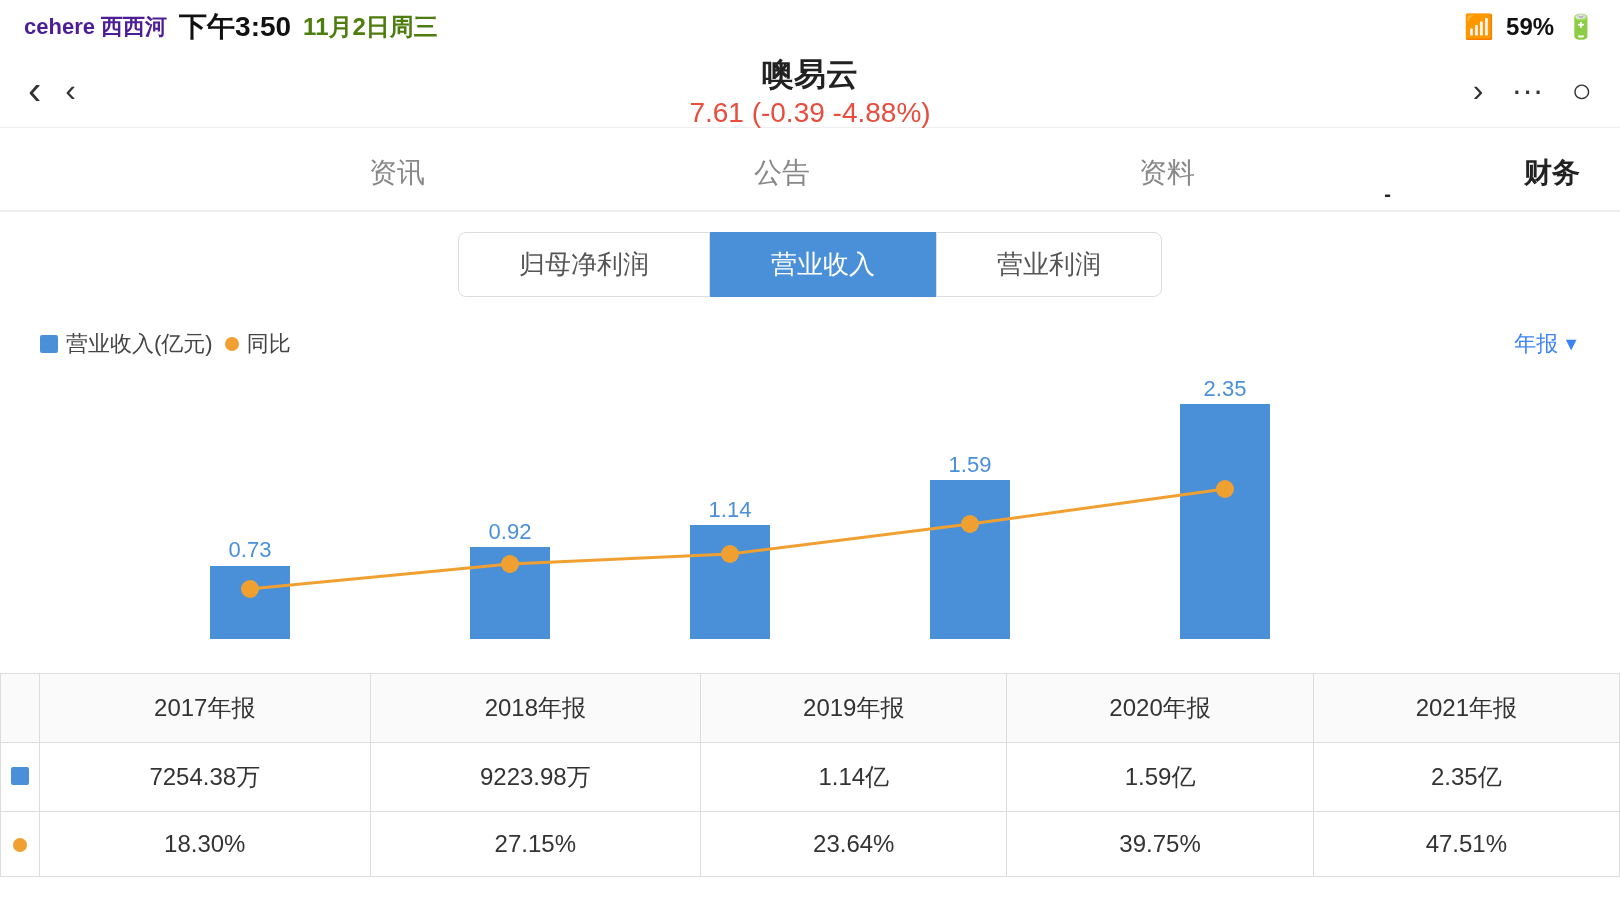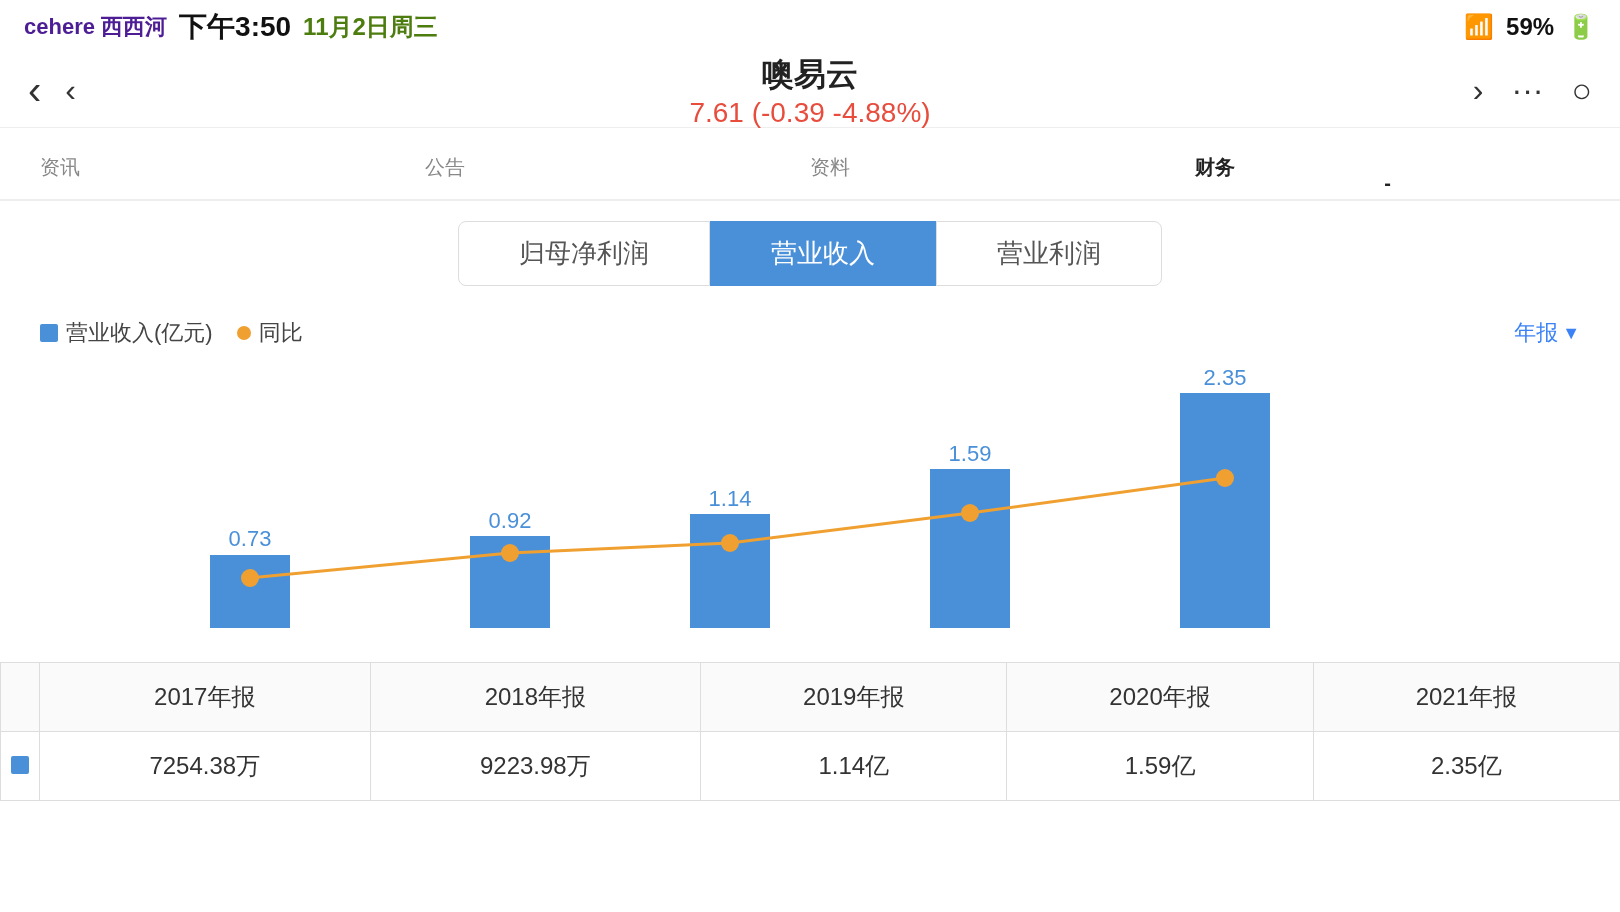--- a/index.html
+++ b/index.html
@@ -70,23 +70,23 @@
 
     
     .tab-bar {
       display: flex;
       padding: 0 40px;
       border-bottom: 2px solid #eee;
       margin-top: 8px;
     }
     .tab-item {
       flex: 1;
-      text-align: left;
+      text-align: right;
       padding: 18px 0;
-      font-size: 20px;
+      font-size: 28px;
       color: #888;
       cursor: pointer;
       position: relative;
     }
     .tab-item.active {
       color: #222;
       font-weight: 700;
     }
     .tab-item.active::after {
       content: '-';
@@ -122,21 +122,21 @@
     .sub-tab-item:first-child { border-radius: 8px 0 0 8px; text-align: center; }
     .sub-tab-item:last-child { border-radius: 0 8px 8px 0; }
 
     
     .chart-container {
       padding: 16px 40px 0;
     }
     .chart-legend {
       display: flex;
       align-items: center;
-      gap: 24px;
+      gap: 12px;
       font-size: 22px;
       color: #444;
       margin-bottom: 10px;
     }
     .legend-item {
       display: flex;
       align-items: center;
       gap: 8px;
     }
     .legend-box {
@@ -316,14 +316,24 @@
     <tr>
       <td class="indicator-cell">
         <div class="table-blue-box"></div>
       </td>
       <td>7254.38万</td>
       <td>9223.98万</td>
       <td>1.14亿</td>
       <td>1.59亿</td>
       <td>2.35亿</td>
     </tr>
+    <tr>
+      <td class="indicator-cell">
+        <div class="table-orange-dot"></div>
+      </td>
+      <td class="red-text">18.30%</td>
+      <td class="red-text">27.15%</td>
+      <td class="red-text">23.64%</td>
+      <td class="red-text">39.75%</td>
+      <td class="red-text">47.51%</td>
+    </tr>
   </tbody>
 </table>
 
 </body></html>

